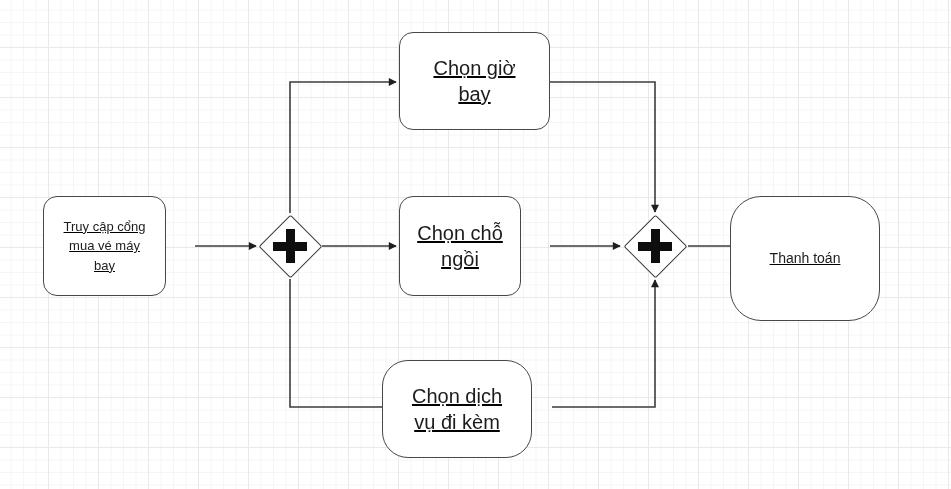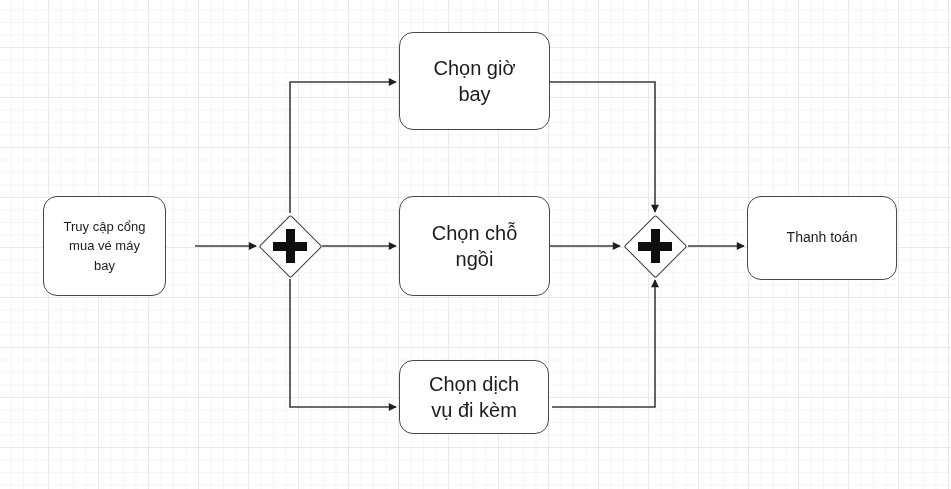--- a/index.html
+++ b/index.html
@@ -35,34 +35,35 @@
   .task {
     position: absolute;
     background: #ffffff;
     border: 1.6px solid #474747;
     border-radius: 14px;
     display: flex;
     align-items: center;
     justify-content: center;
     text-align: center;
     padding: 0 14px;
+    text-decoration: underline;
   }
   .lbl {
     white-space: pre-line;
     color: #1c1c1c;
   }
   .s13 { font-size: 13px; line-height: 1.5; }
   .s14 { font-size: 14px; line-height: 1.4; }
   .s20 { font-size: 20px; line-height: 1.3; }
 
   .n-start  { left: 43px;  top: 196px; width: 123px; height: 100px; }
   .n-top    { left: 399px; top: 32px;  width: 151px; height: 98px;  }
-  .n-mid    { left: 399px; top: 196px; width: 151px; height: 100px; }
-  .n-bot    { left: 399px; top: 360px; width: 150px; height: 74px;  }
-  .n-end    { left: 747px; top: 196px; width: 150px; height: 84px;  }
+  .n-mid    { left: 399px; top: 196px; width: 122px; height: 100px; }
+  .n-bot    { left: 382px; top: 360px; width: 150px; height: 98px; border-radius: 26px;  }
+  .n-end    { left: 730px; top: 196px; width: 150px; height: 125px; border-radius: 31px;  }
 
   .gateway {
     position: absolute;
     width: 64px; height: 64px;
   }
   .g1 { left: 258px; top: 214px; }
   .g2 { left: 623px; top: 214px; }
   .diamond {
     position: absolute;
     left: 9.5px; top: 9.5px;

